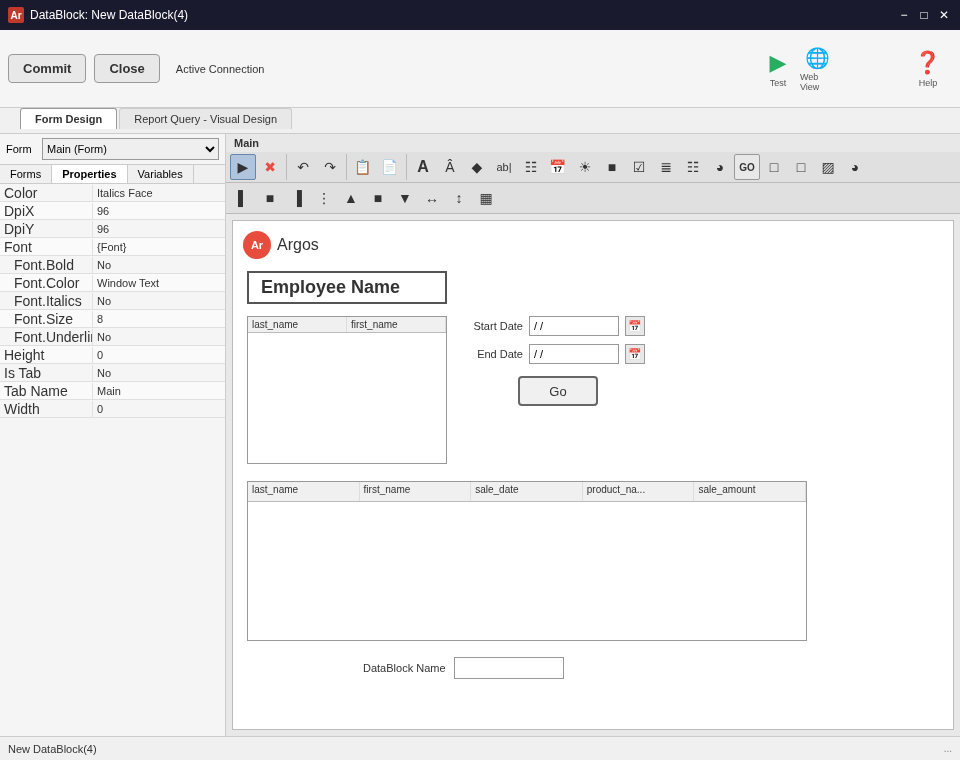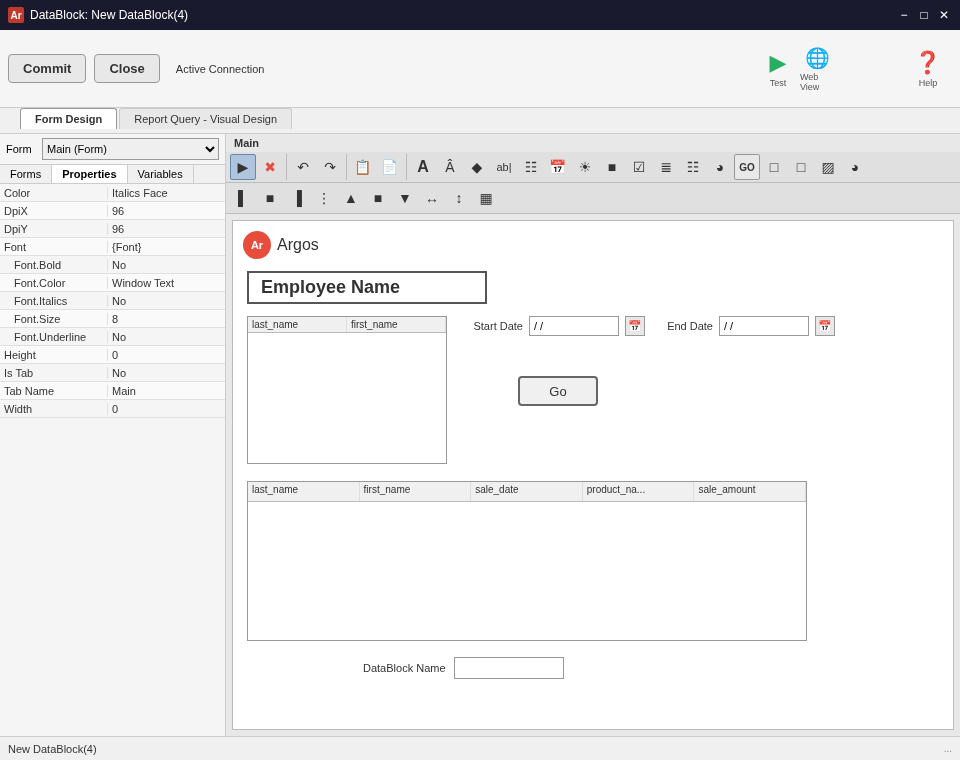--- a/index.html
+++ b/index.html
@@ -142,22 +142,22 @@
       flex: 1; overflow-y: auto;
     }
     .prop-row {
       display: flex;
       border-bottom: 1px solid #e0e0e0;
       height: 18px;
       align-items: center;
     }
     .prop-row:nth-child(even) { background: #fafafa; }
     .prop-name {
-      width: 108px; padding-left: 4px;
-      font-size: 11px; color: #333;
+      width: 93px; padding-left: 4px;
+      font-size: 14px; color: #333;
       border-right: 1px solid #e0e0e0;
       white-space: nowrap; overflow: hidden;
     }
     .prop-name.indented { padding-left: 14px; }
     .prop-value {
       padding-left: 4px; font-size: 11px; color: #333;
     }
 
     
     #design-area {
@@ -227,21 +227,21 @@
 
     .canvas-title {
       position: absolute;
       top: 50px; left: 14px;
       border: 2px solid #555;
       padding: 4px 12px;
       font-size: 18px;
       font-weight: bold;
       color: #333;
       background: white;
-      width: 240px;
+      width: 200px;
     }
 
     .canvas-name-list {
       position: absolute;
       top: 95px; left: 14px;
       width: 200px;
       height: 148px;
       border: 1px solid #999;
       background: white;
     }
@@ -254,21 +254,21 @@
       flex: 1;
       padding: 2px 4px;
       font-size: 10px;
       color: #333;
       border-right: 1px solid #ddd;
     }
 
     .date-section {
       position: absolute;
       top: 95px; left: 230px;
-      display: flex; gap: 8px;
+      display: flex; flex-direction: column; gap: 8px;
     }
     .date-row {
       display: flex; align-items: center; gap: 6px;
     }
     .date-label { font-size: 11px; color: #333; min-width: 60px; text-align: right; }
     .date-input {
       width: 90px; height: 20px;
       border: 1px solid #999; background: white;
       font-size: 11px; padding: 0 4px;
     }

